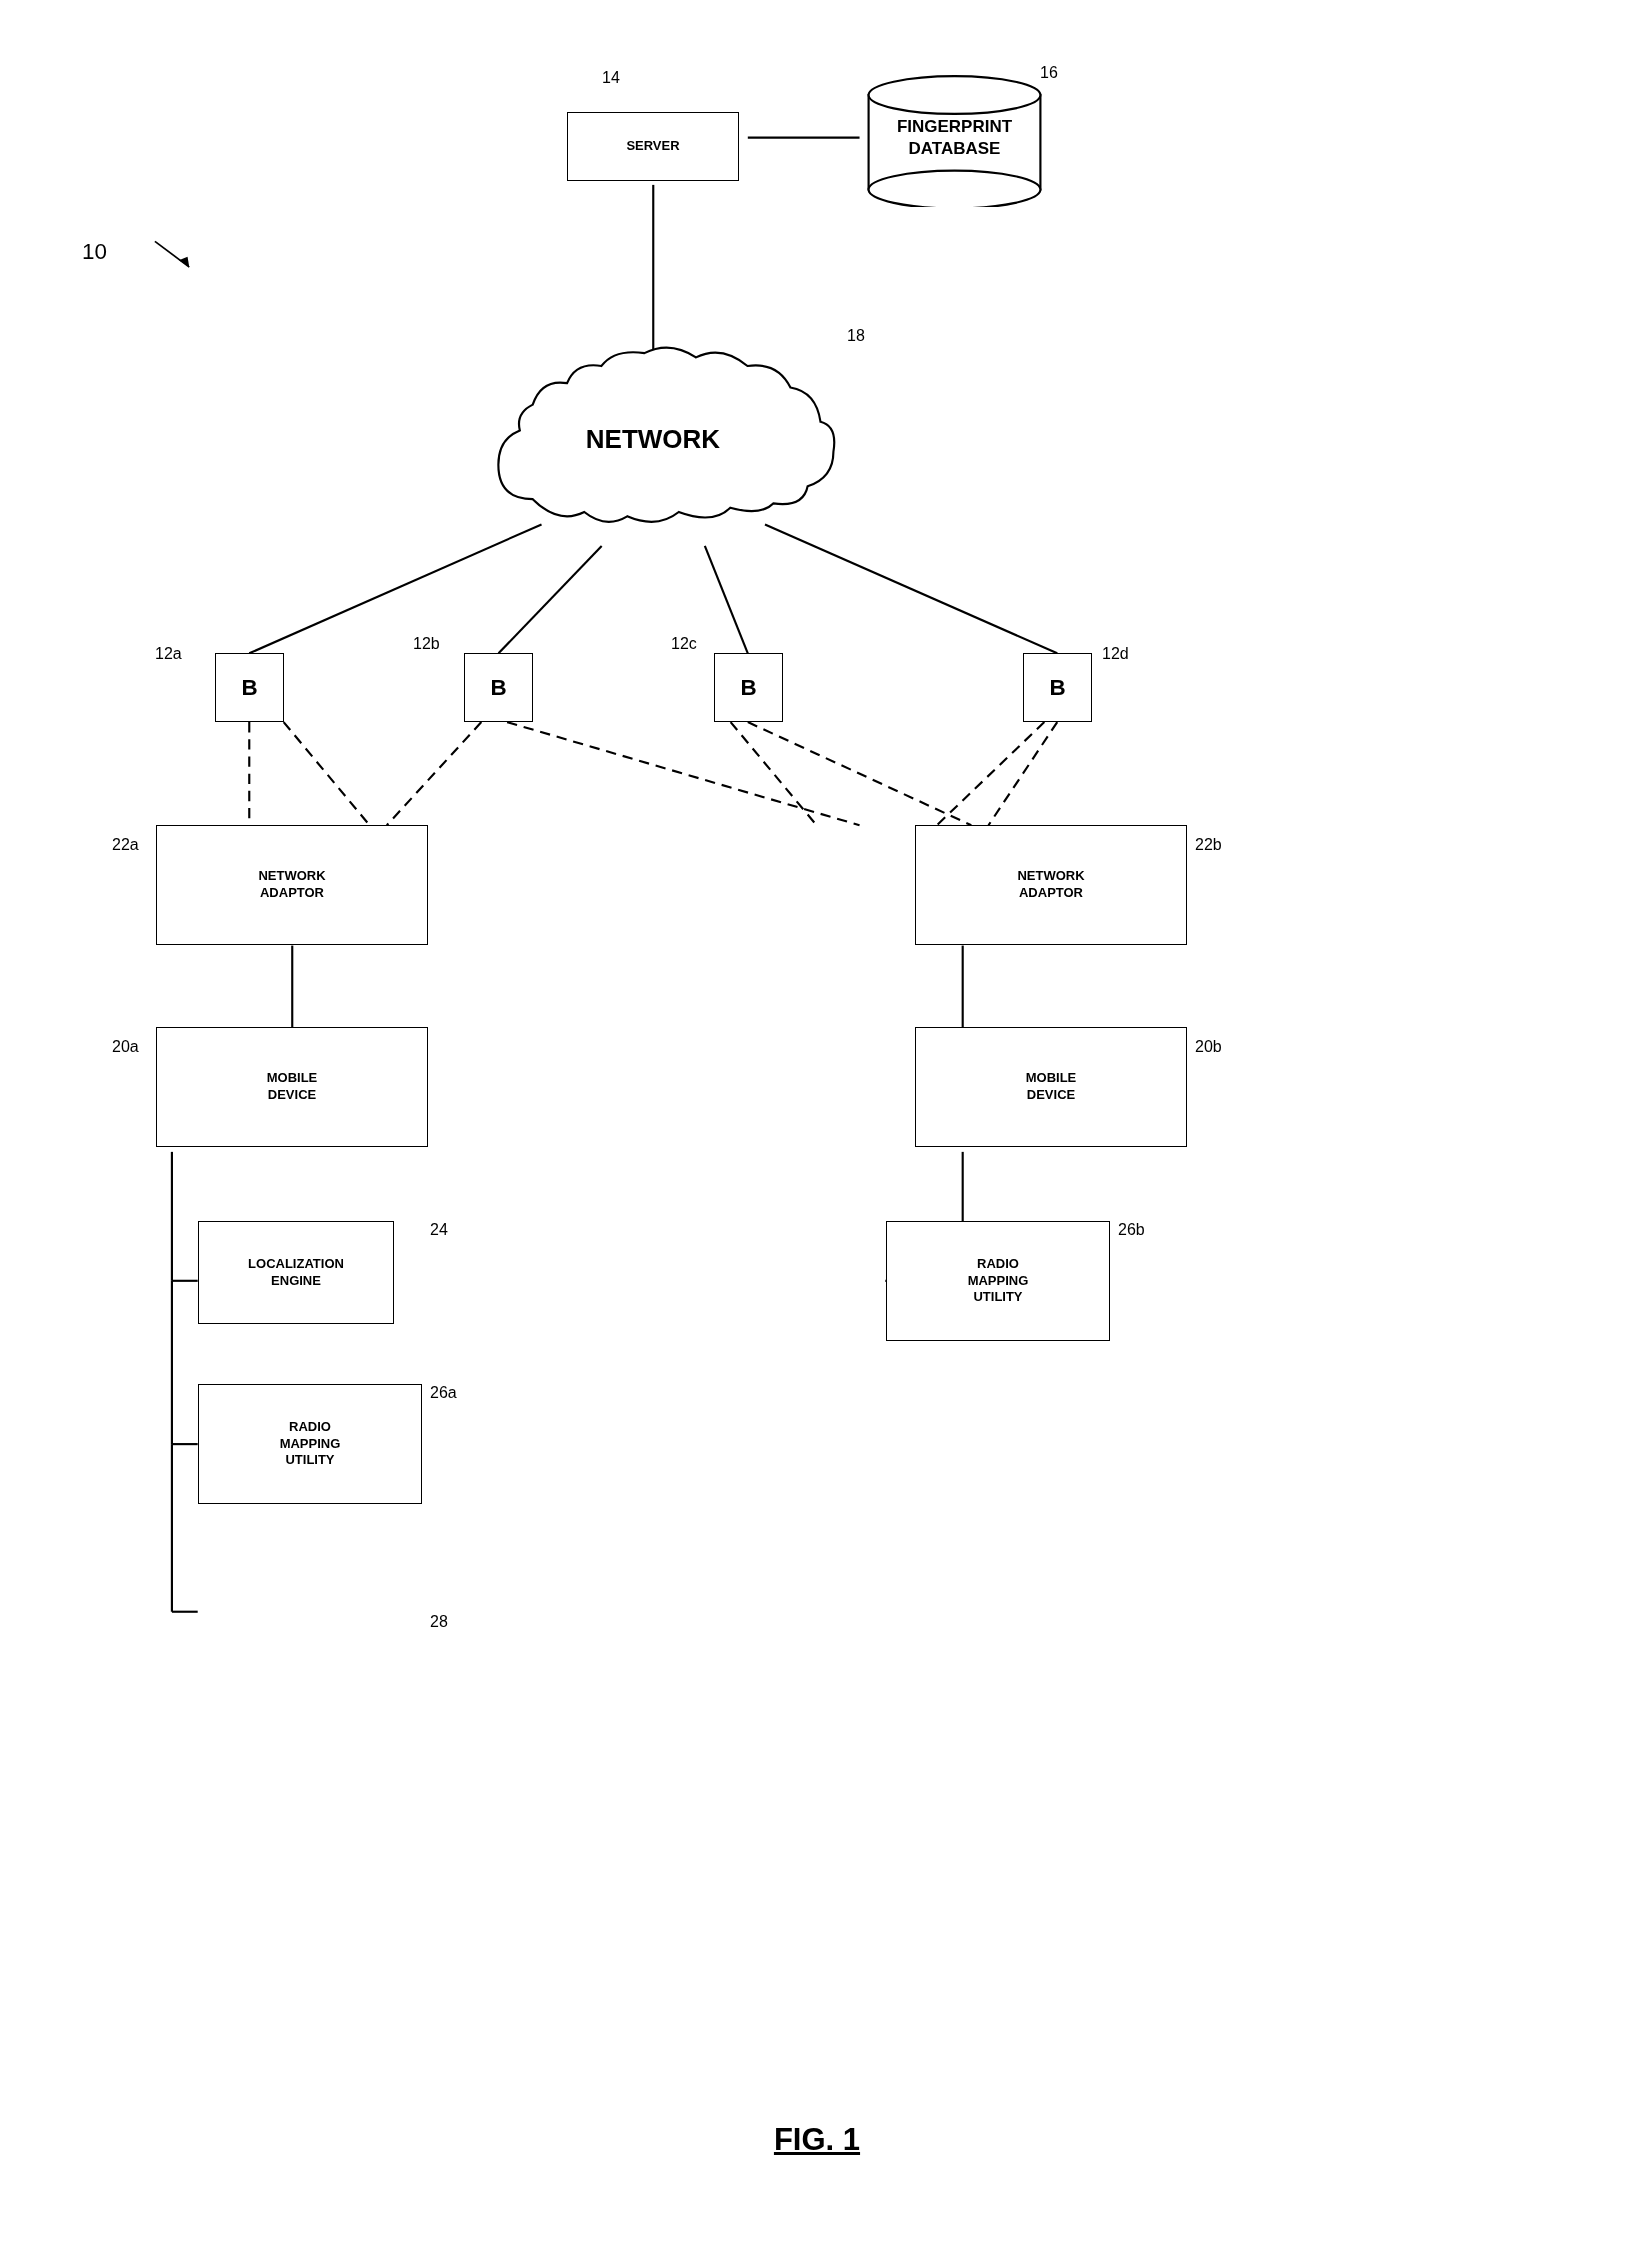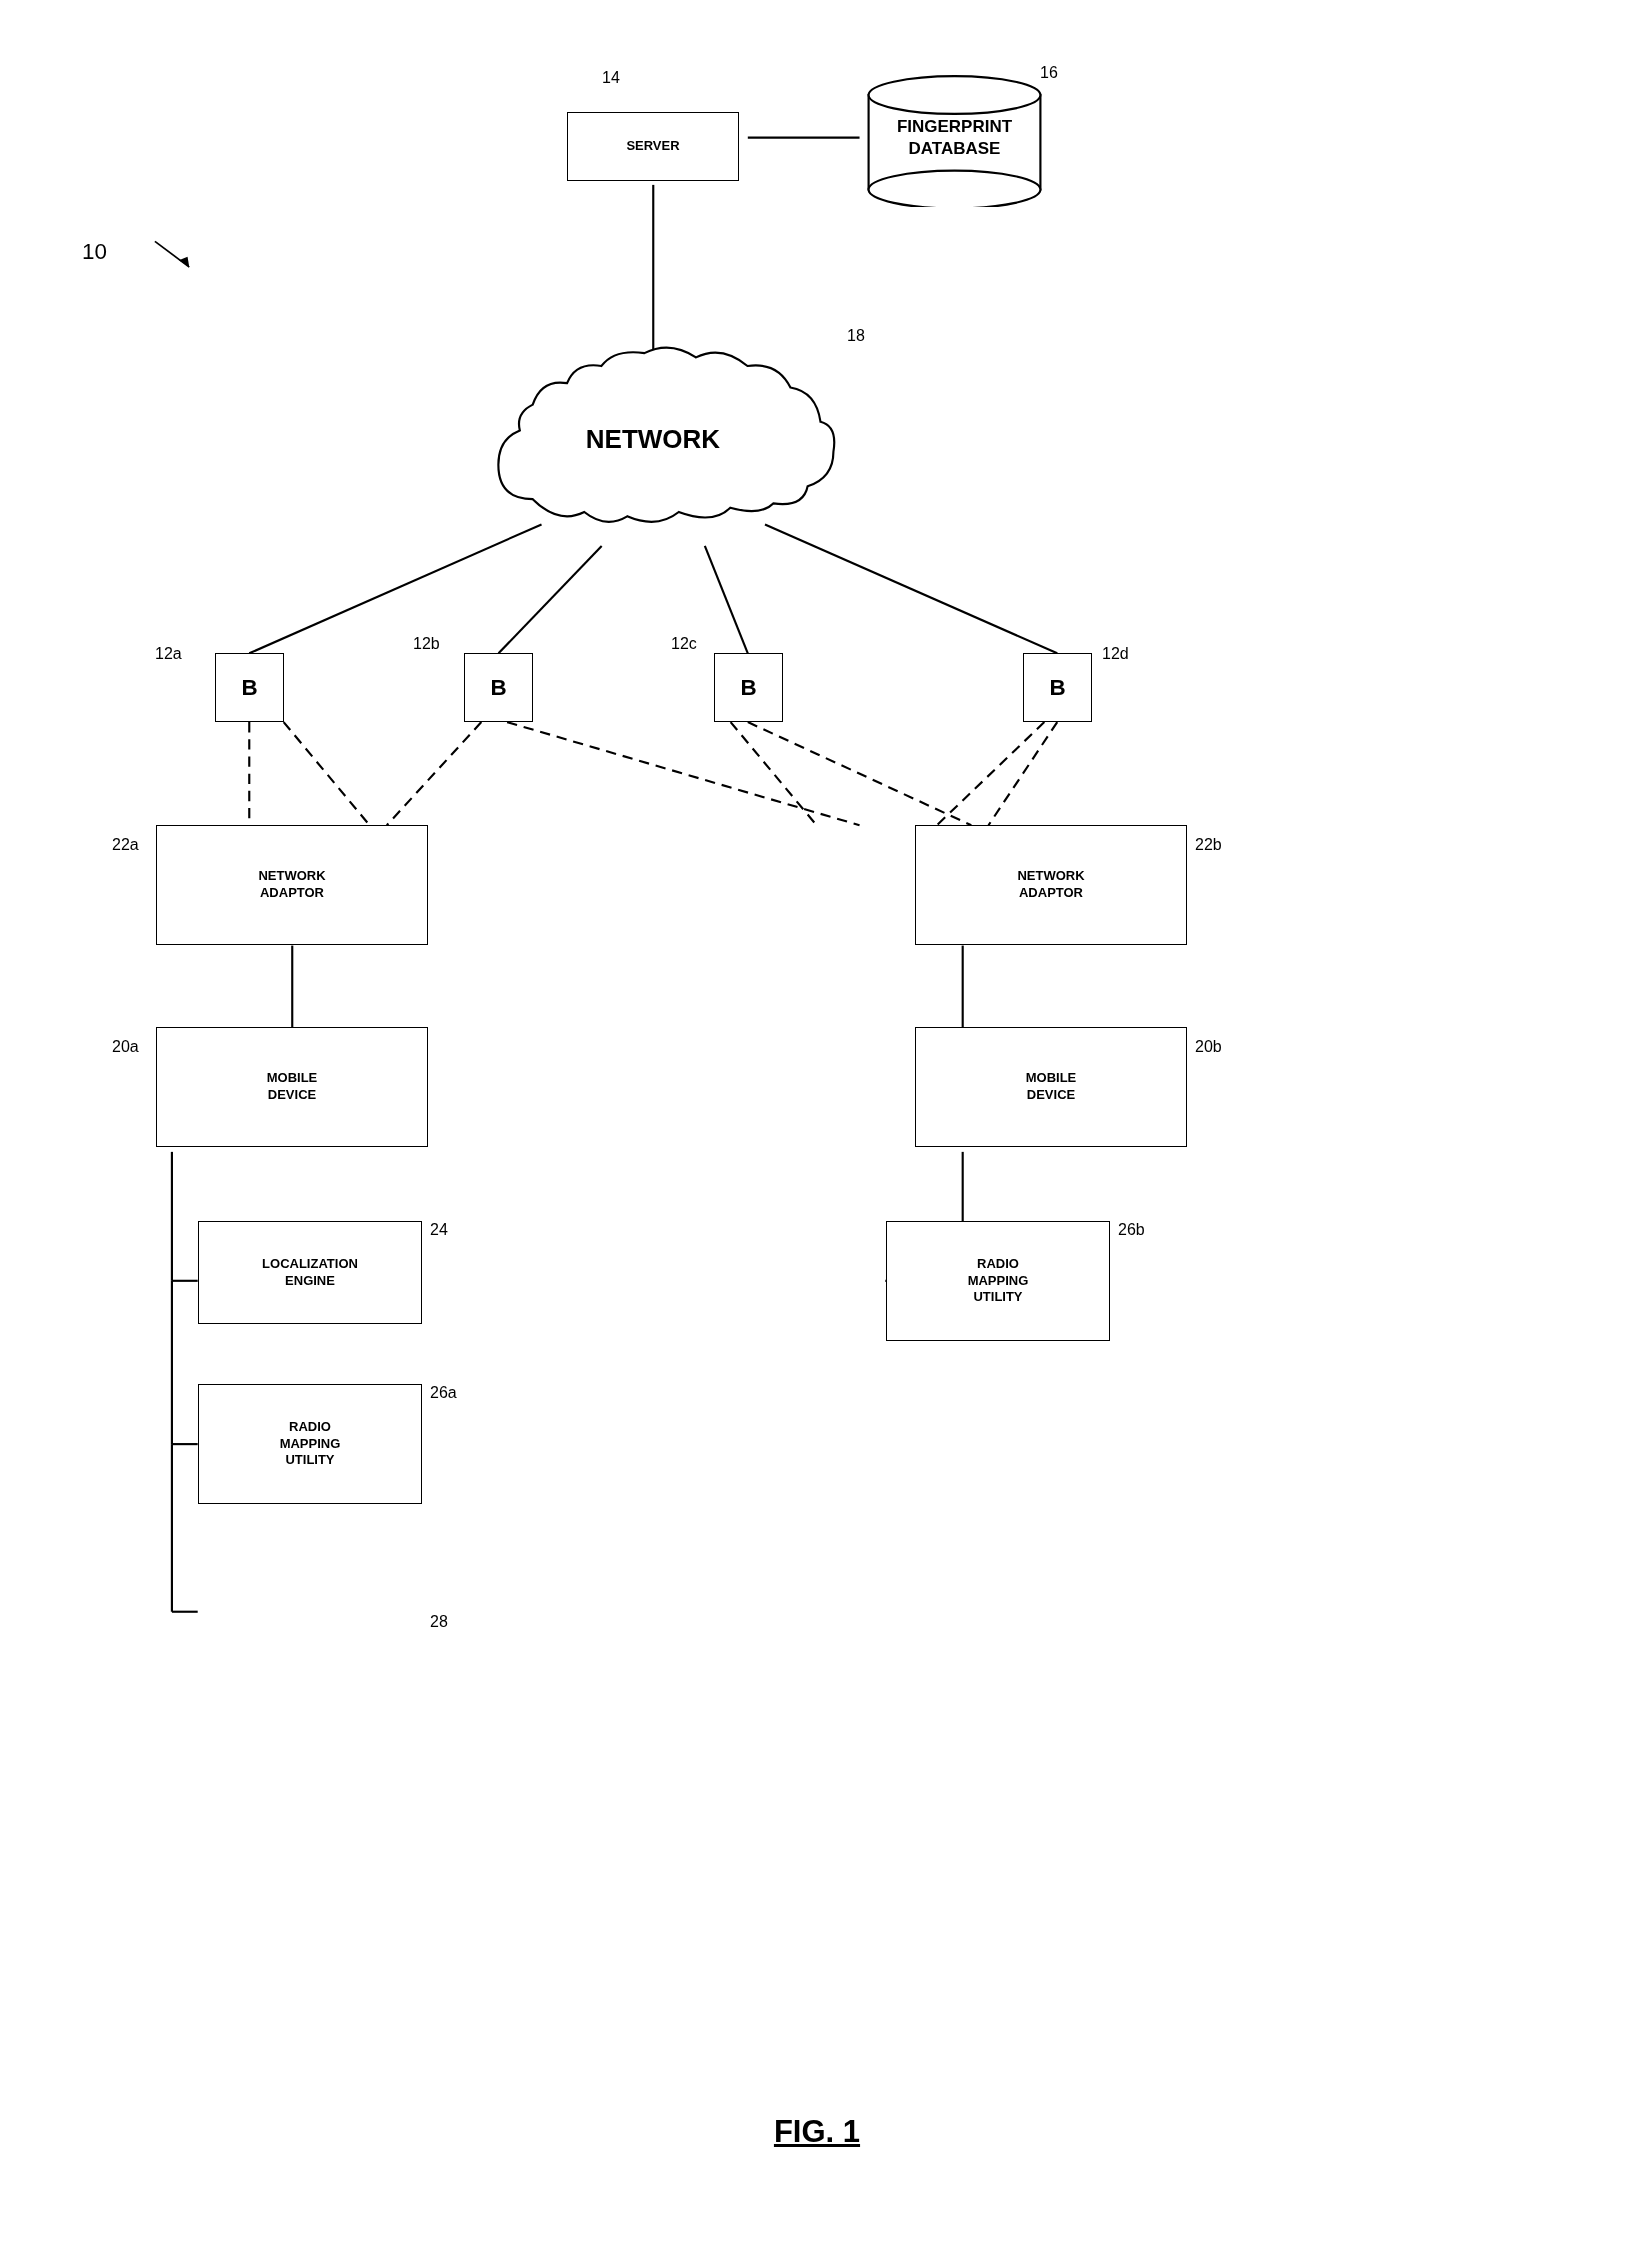--- a/index.html
+++ b/index.html
@@ -225,21 +225,21 @@
 DEVICE</span>
   </div>
   <span class="ref-label" style="left:112px; top:1038px;">20a</span>
 
   <div class="box" style="left:915px; top:1027px; width:272px; height:120px;">
     <span style="white-space:pre-line;">MOBILE
 DEVICE</span>
   </div>
   <span class="ref-label" style="left:1195px; top:1038px;">20b</span>
 
-  <div class="box" style="left:198px; top:1221px; width:224px; height:103px;">
+  <div class="box" style="left:198px; top:1221px; width:196px; height:103px;">
     <span style="white-space:pre-line;">LOCALIZATION
 ENGINE</span>
   </div>
   <span class="ref-label" style="left:430px; top:1221px;">24</span>
 
   <div class="box" style="left:198px; top:1384px; width:224px; height:120px;">
     <span style="white-space:pre-line;">RADIO
 MAPPING
 UTILITY</span>
   </div>
@@ -247,18 +247,18 @@
 
   <span class="ref-label" style="left:430px; top:1578px;margin-top:35px;">28</span>
 
   <div class="box" style="left:886px; top:1221px; width:224px; height:120px;">
     <span style="white-space:pre-line;">RADIO
 MAPPING
 UTILITY</span>
   </div>
   <span class="ref-label" style="left:1118px; top:1221px;">26b</span>
 
-  <div class="fig-caption" style="bottom:42px;">
+  <div class="fig-caption" style="bottom:34px;">
     <span>FIG. 1</span>
   </div>
 
 </div>
 
 
 </body></html>

